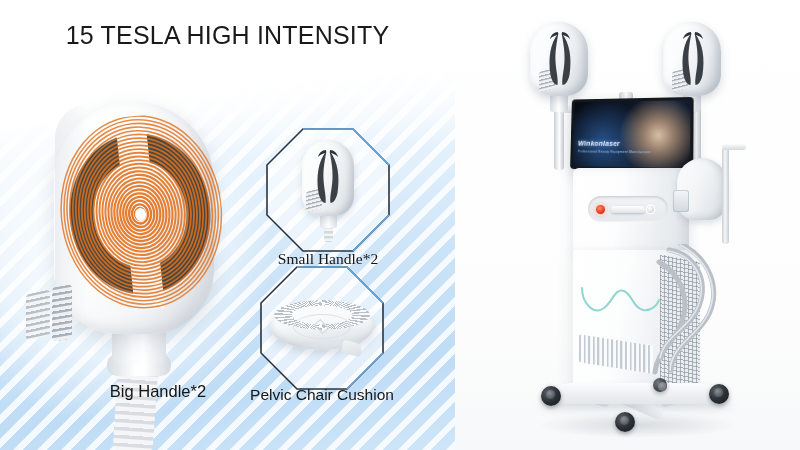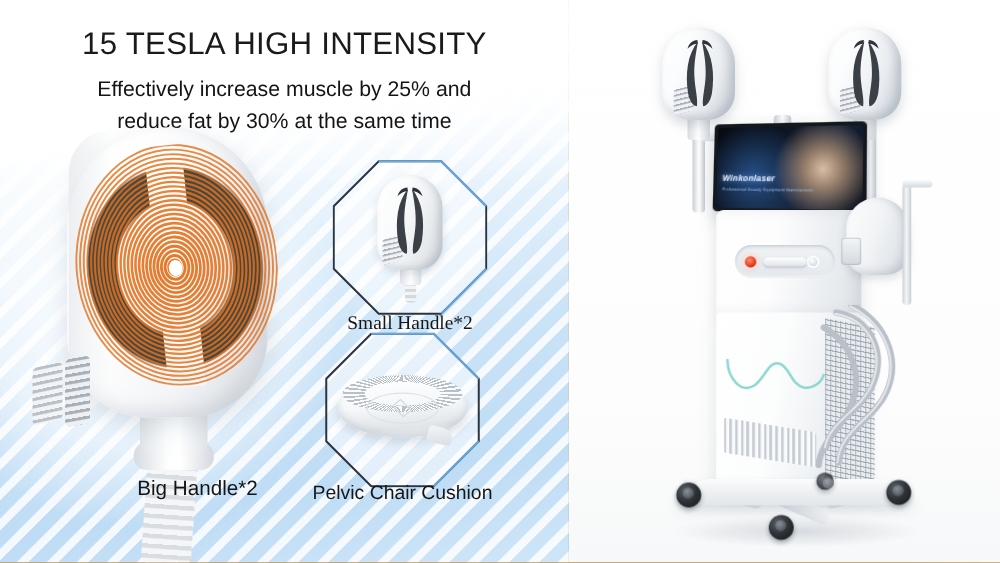--- a/index.html
+++ b/index.html
@@ -2,21 +2,21 @@
 <html><head>
 <meta charset="utf-8">
 <style>
   * { margin:0; padding:0; box-sizing:border-box; }
   html,body { width:800px; height:450px; overflow:hidden; }
   body {
     font-family:"Liberation Sans", sans-serif;
     background:#ffffff;
     position:relative;
   }
-  #banner { position:absolute; inset:0; width:800px; height:450px; overflow:hidden; background:#a16207; }
+  #banner { position:absolute; inset:0; width:800px; height:450px; overflow:hidden; background:#0ea5e9; }
 
   
   .left-panel {
     position:absolute; left:0; top:0; width:455px; height:450px;
     background:
       repeating-linear-gradient(-45deg,
         rgba(255,255,255,0.85) 0px, rgba(255,255,255,0.85) 6px,
         rgba(255,255,255,0.10) 7px, rgba(255,255,255,0.10) 17px),
       linear-gradient(170deg,#ffffff 0%, #ffffff 24%, #e4f1fc 40%, #c5e0f6 62%, #b7d8f4 82%, #c9e3f7 100%);
   }
@@ -382,24 +382,20 @@
 <body>
 
 <div id="banner">
 
   <div class="left-panel"></div>
   <div class="left-fade-top"></div>
   <div class="left-glow"></div>
   <div class="left-fade-right"></div>
 
   <div class="headline">15 TESLA HIGH INTENSITY</div>
-  <div class="subline">
-    <span>Effectively increase muscle by 25% and</span>
-    <span>reduce fat by 30% at the same time</span>
-  </div>
 
   <div class="big-handle">
     <div class="bh-cable"></div>
     <div class="bh-collar"></div>
     <div class="bh-neck"></div>
     <div class="bh-body"></div>
     <div class="bh-body-edge"></div>
     <div class="bh-vent"></div>
     <div class="bh-vent2"></div>
 

